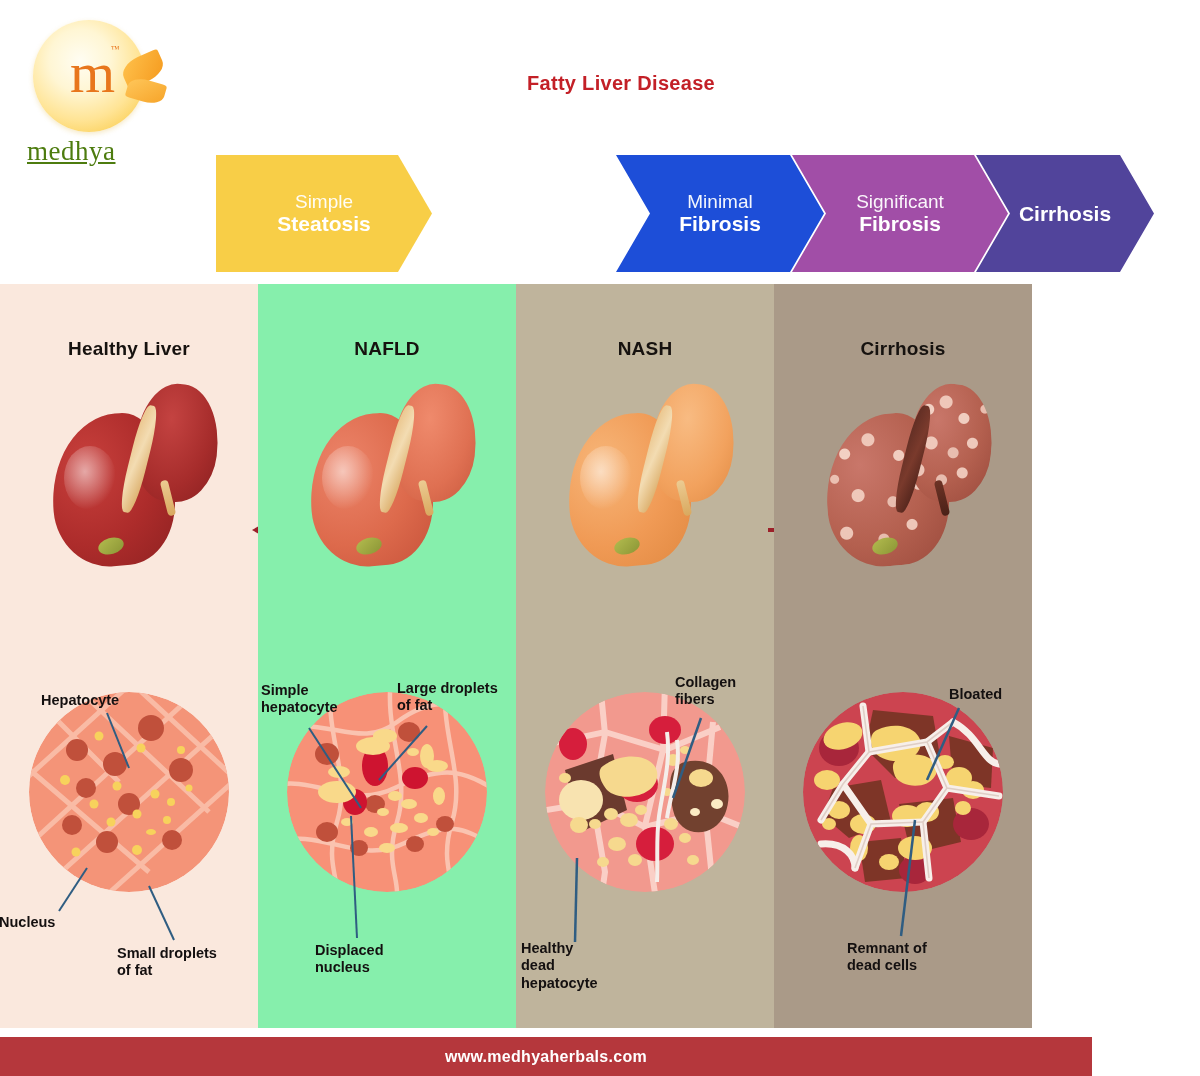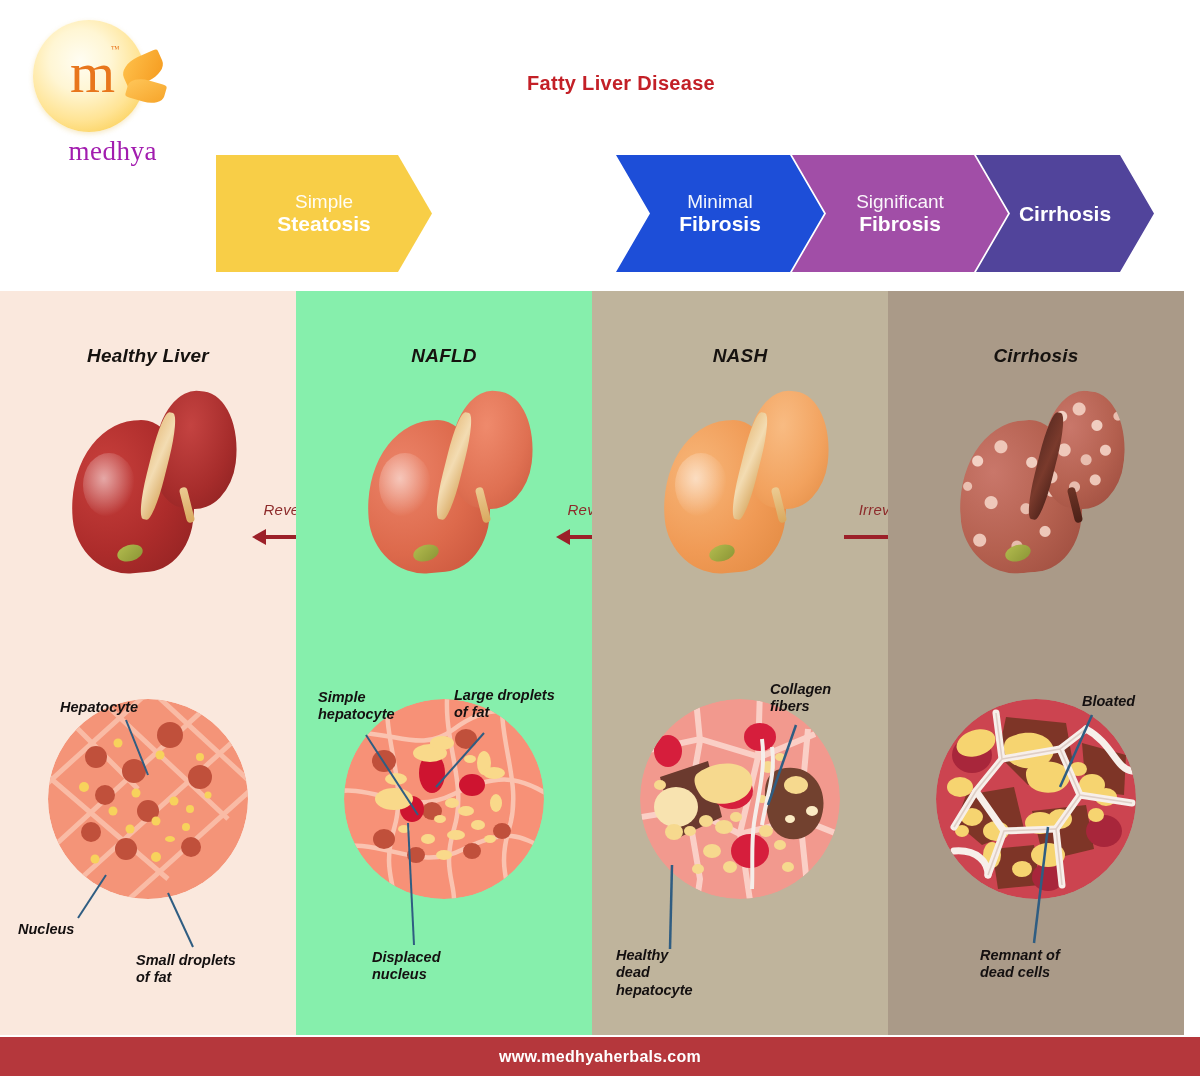--- a/index.html
+++ b/index.html
@@ -33,43 +33,43 @@
     position: absolute; left: 95px; top: 42px; width: 42px; height: 26px;
     background: linear-gradient(135deg, #ffc24d 0%, #f59a1e 100%);
     border-radius: 50% 10% 50% 10%; transform: rotate(-24deg);
   }
   .leaf-b {
     position: absolute; left: 100px; top: 66px; width: 38px; height: 22px;
     background: linear-gradient(135deg, #ffc85c 0%, #f6a328 100%);
     border-radius: 50% 12% 50% 12%; transform: rotate(16deg);
   }
   .logo-word {
-    position: absolute; left: 0px; top: 122px; width: 130px; text-align: right;
-    font-family: "Liberation Serif", serif; font-size: 27px; color: #a21caf; letter-spacing: 0.5px;
+    position: absolute; left: 0px; top: 122px; width: 130px; text-align: left;
+    font-family: "Liberation Serif", serif; font-size: 27px; color: #4d7c0f; letter-spacing: 0.5px; text-decoration: underline;
   }
 
   .page-title {
     position: absolute; left: 0; top: 72px; width: 1200px; text-align: center;
     font-size: 20px; font-weight: bold; color: #c32027; letter-spacing: 0.3px; margin-left: 21px;
   }
 
   
   .chev-band { position: absolute; left: 216px; top: 155px; width: 938px; height: 117px; padding-left: 48px; }
   .chev {
     position: absolute; top: 0; height: 117px;
     display: flex; flex-direction: column; align-items: center; justify-content: center;
     color: #ffffff; text-align: center; line-height: 1.14;
   }
   .chev .l1 { font-size: 19px; font-weight: normal; opacity: .95; }
   .chev .l2 { font-size: 21px; font-weight: bold; }
   .chev.start { clip-path: polygon(0 0, calc(100% - 34px) 0, 100% 50%, calc(100% - 34px) 100%, 0 100%); }
   .chev.mid   { clip-path: polygon(0 0, calc(100% - 34px) 0, 100% 50%, calc(100% - 34px) 100%, 0 100%, 34px 50%); }
 
   
-  .cols { position: absolute; left: 0; top: 291px; width: 1184px; height: 744px; display: flex; font-style: italic; }
+  .cols { position: absolute; left: 0; top: 284px; width: 1032px; height: 744px; display: flex; }
   .col { position: relative; height: 744px; }
   .col-title {
     position: absolute; left: 0; top: 54px; width: 100%; text-align: center;
     font-size: 19px; font-weight: bold; color: #16120f; letter-spacing: .2px;
   }
 
   
   .liver { position: absolute; left: 50%; top: 84px; width: 190px; height: 210px; transform: translateX(-50%); }
   .lobe-r {
     position: absolute; left: 18px; top: 46px; width: 122px; height: 152px;
@@ -140,21 +140,21 @@
   .cell { position: absolute; left: 30px; top: 24px; width: 200px; height: 200px; border-radius: 50%; overflow: hidden; }
 
   
   .callout {
     position: absolute; font-size: 14.5px; font-weight: bold; color: #141010; line-height: 1.2;
   }
   .leader { position: absolute; overflow: visible; pointer-events: none; }
 
   
   .footer {
-    position: absolute; left: 0; top: 1037px; width: 1200px; height: 39px;
+    position: absolute; left: 0; top: 1037px; width: 1092px; height: 39px;
     background: #b5373c; color: #fff; font-size: 16px; font-weight: bold;
     display: flex; align-items: center; justify-content: center; letter-spacing: .3px;
   }
 </style>
 </head>
 <body>
 
 <div class="page">
 
   <div class="header">

